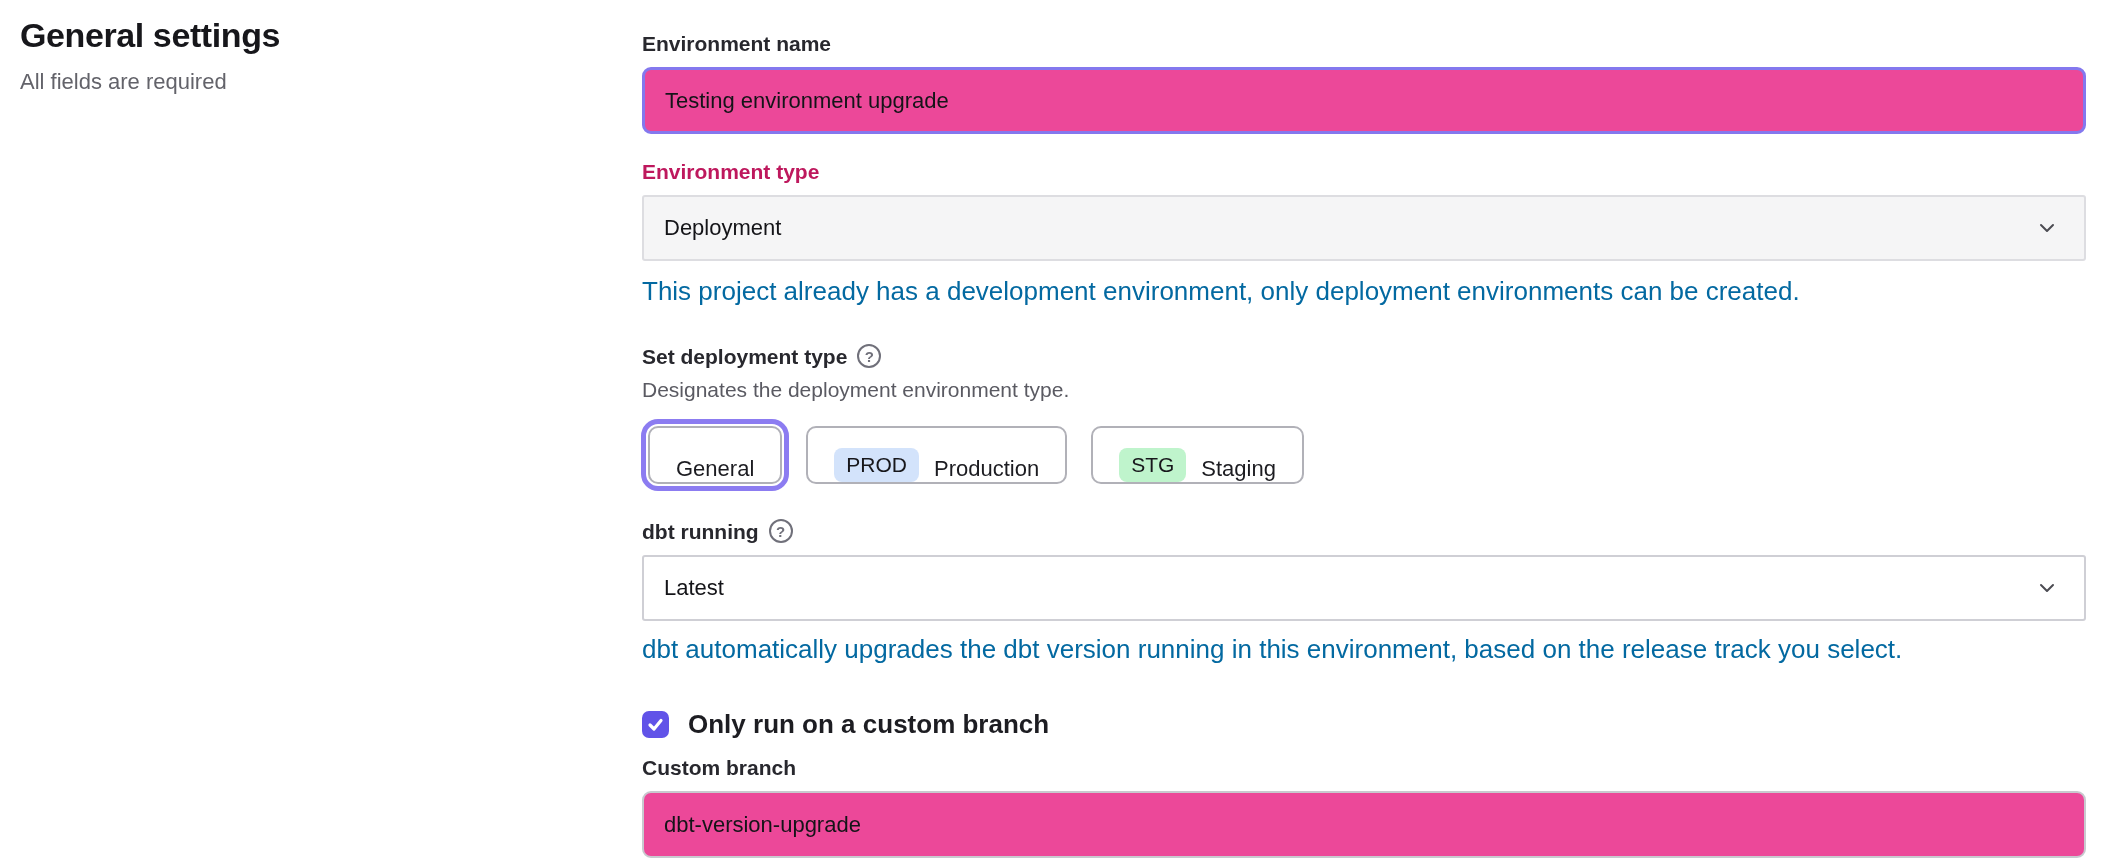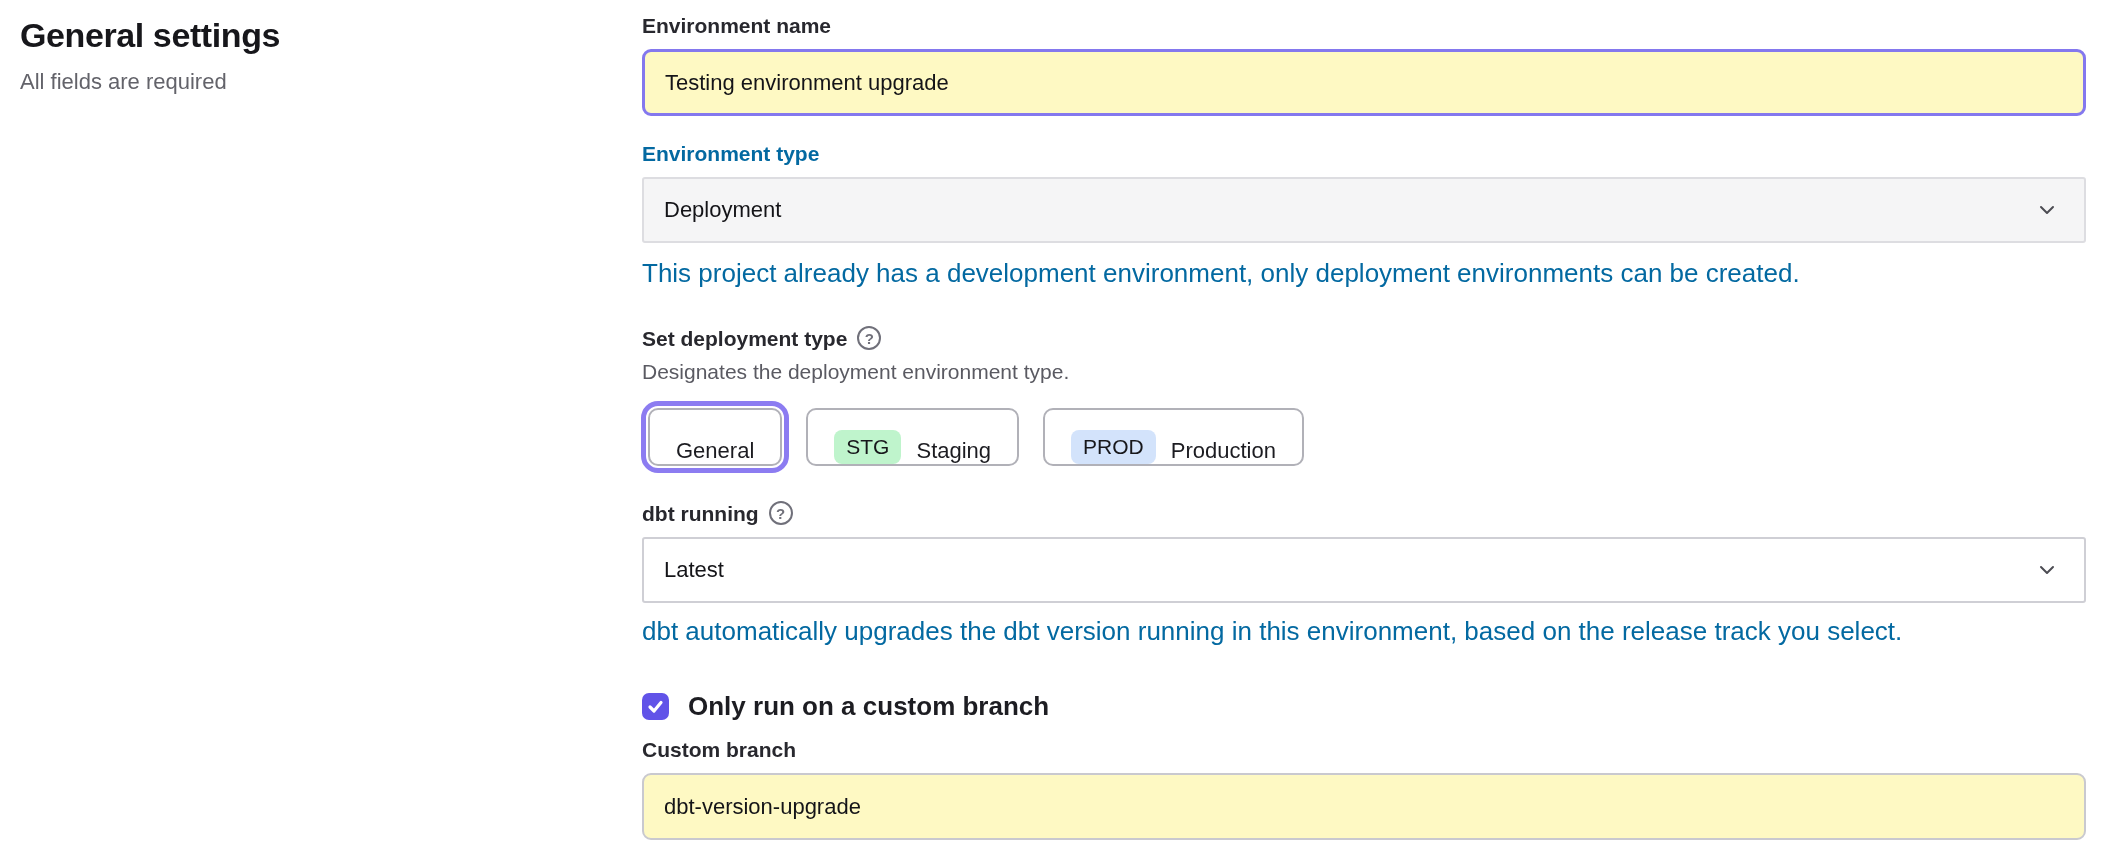--- a/index.html
+++ b/index.html
@@ -6,33 +6,33 @@
   html, body { width: 2116px; height: 864px; background: #ffffff;
     font-family: "Liberation Sans", sans-serif; color: #1b1b20; overflow: hidden; }
   .page { display: flex; width: 1853px; height: 864px; }
 
   
   .left-col { width: 642px; flex: 0 0 642px; padding: 16px 0 0 20px; }
   .page-title { font-size: 34px; font-weight: 700; color: #17171b; letter-spacing: -0.4px; }
   .page-subtitle { margin-top: 14px; font-size: 22px; color: #63636a; }
 
   
-  .form-col { width: 1444px; flex: 0 0 1444px; padding-top: 14px; }
+  .form-col { width: 1444px; flex: 0 0 1444px; padding-top: 32px; }
 
   .field-label { display: flex; align-items: center; gap: 10px;
     font-size: 21px; font-weight: 600; color: #28282e; margin-bottom: 11px; }
-  .field-label.disabled { color: #0369a1; }
+  .field-label.disabled { color: #be185d; }
 
   .help-icon { width: 24px; height: 24px; border-radius: 50%;
     border: 2px solid #70707a; color: #70707a; font-size: 15px; font-weight: 700;
     display: inline-flex; align-items: center; justify-content: center;
     line-height: 1; transform: translateY(-1px); }
 
   .text-input { width: 100%; height: 67px; border: 2px solid #c9c9cf; border-radius: 9px;
-    font-size: 22px; color: #141418; padding: 0 20px; background: #fef9c3; outline: none;
+    font-size: 22px; color: #141418; padding: 0 20px; background: #ec4899; outline: none;
     font-family: "Liberation Sans", sans-serif; }
   .text-input.focused { border: 3px solid #8478ee; }
 
   .select-box { width: 100%; height: 66px; border: 2px solid #cfcfd5; border-radius: 3px;
     background: #ffffff; display: flex; align-items: center; justify-content: space-between;
     padding: 0 20px; font-size: 22px; color: #141418; cursor: pointer; }
   .select-box.disabled { background: #f5f5f6; border-color: #dddde1; }
   .chevron-down { display: inline-flex; color: #4c4c53; margin-right: 4px; }
 
   .helper-text { font-size: 26px; color: #0369a1; margin-top: 15px; }
@@ -91,26 +91,26 @@
       <div class="field-label" style="margin-bottom:9px">
         <span>Set deployment type</span>
         <span class="help-icon">?</span>
       </div>
       <div class="sub-helper">Designates the deployment environment type.</div>
       <div class="type-buttons">
         <button class="type-btn selected">
           <span>General</span>
         </button>
         <button class="type-btn">
+          <span class="env-badge prod">PROD</span>
+          <span>Production</span>
+        </button>
+        <button class="type-btn">
           <span class="env-badge stg">STG</span>
           <span>Staging</span>
-        </button>
-        <button class="type-btn">
-          <span class="env-badge prod">PROD</span>
-          <span>Production</span>
         </button>
       </div>
     </div>
 
     <div class="group section" style="margin-top:30px">
       <div class="field-label">
         <span>dbt running</span>
         <span class="help-icon">?</span>
       </div>
       <div class="select-box">

